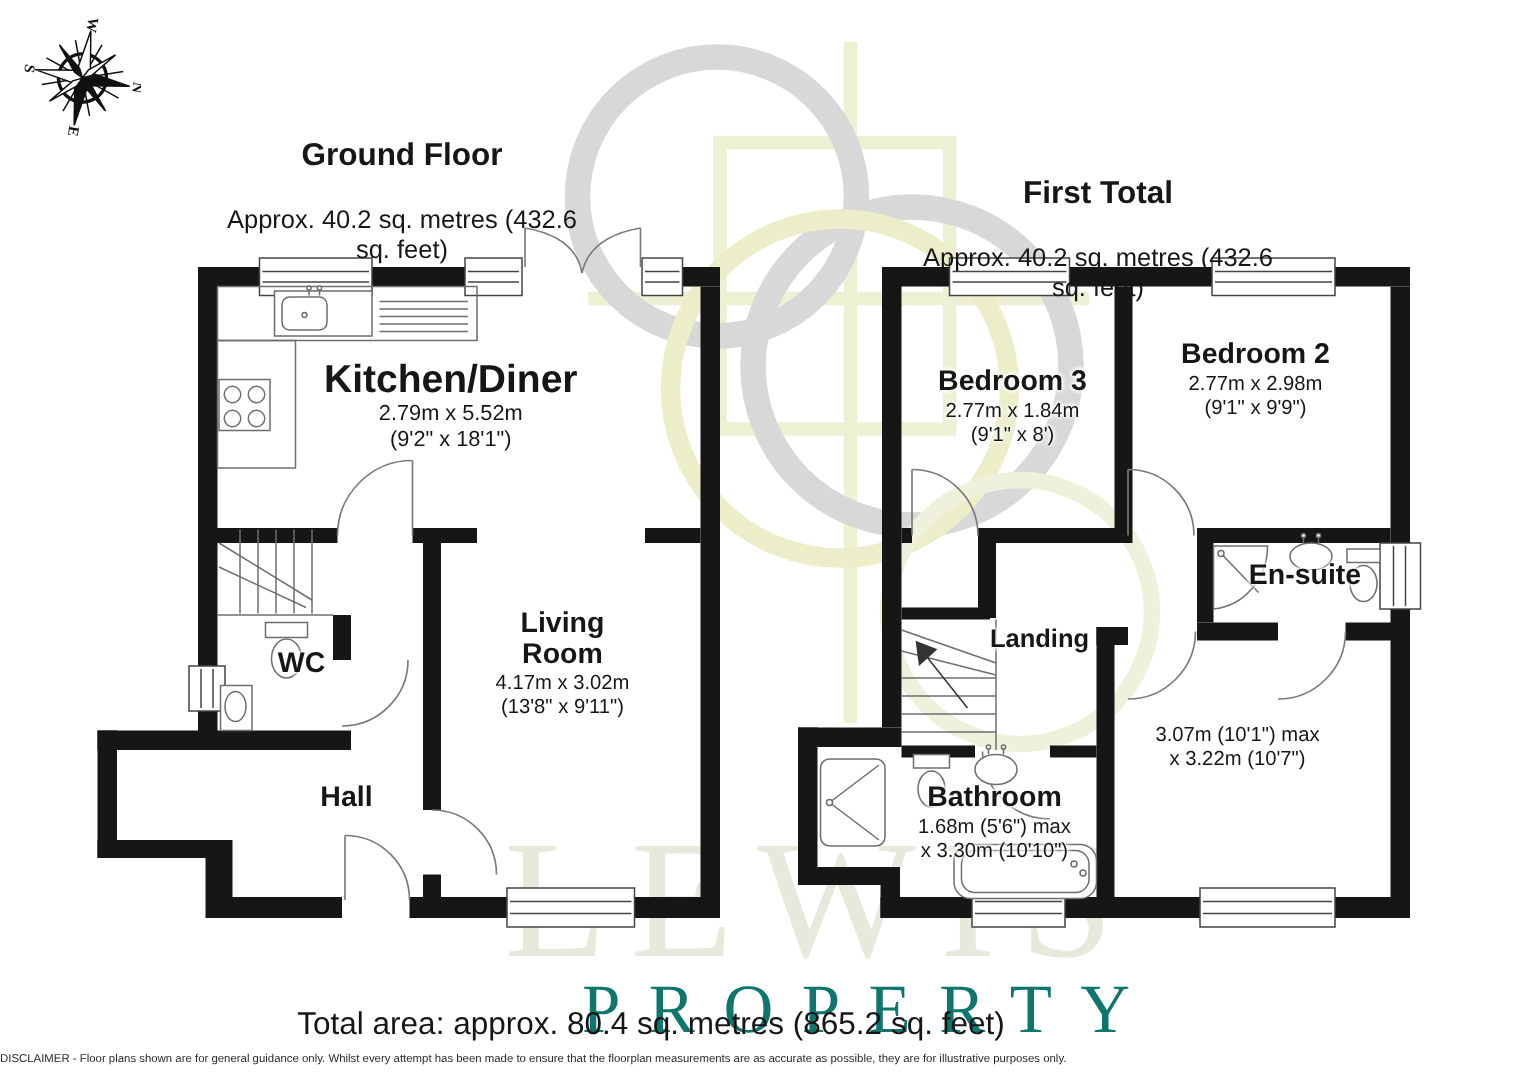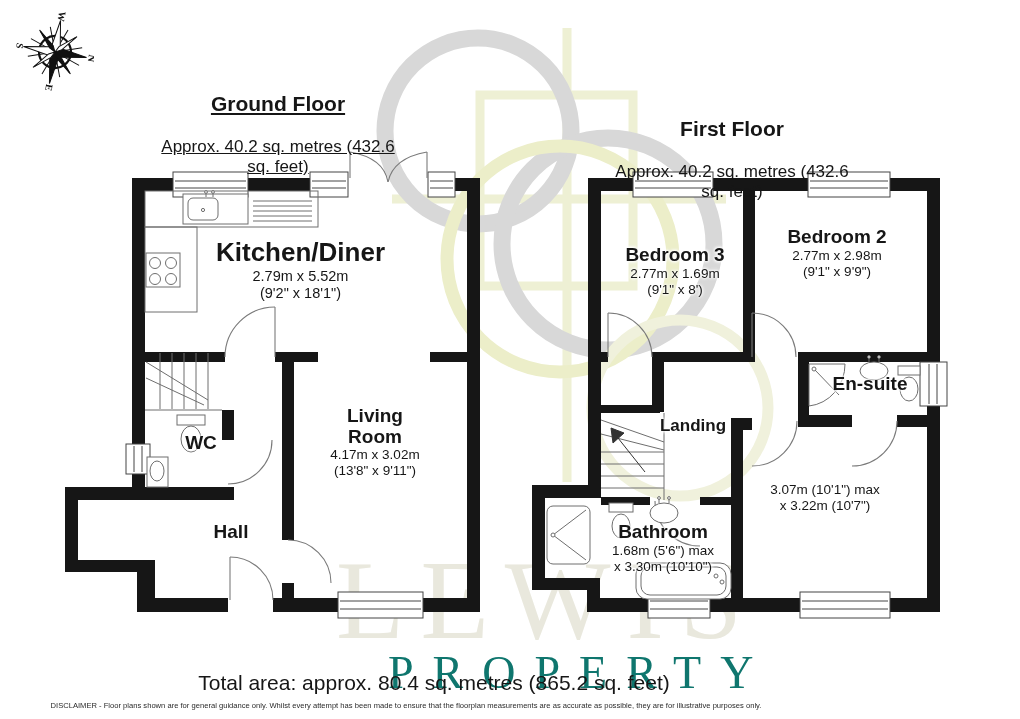--- a/index.html
+++ b/index.html
@@ -18,21 +18,21 @@
   .lbl{position:absolute;z-index:3;text-align:center;
        text-shadow:0 0 3px #fff,0 0 3px #fff,0 0 4px #fff,0 0 4px #fff;}
   .lbl .nm{font-weight:bold;}
   .lbl .dim{font-size:13.5px;line-height:1.18;}
   .floor-hd{position:absolute;z-index:3;text-align:center;}
   .floor-hd .t{font-size:21px;font-weight:bold;}
   .floor-hd .a{font-size:17px;margin-top:21px;}
   .footer-total{position:absolute;z-index:3;left:0;width:868px;top:671px;
                 text-align:center;font-size:21px;}
   .footer-disc{position:absolute;z-index:3;left:0;width:812px;top:701px;
-               text-align:center;font-size:7.6px;color:#2a2a2a;}
+               text-align:left;font-size:7.6px;color:#2a2a2a;}
   .compass{position:absolute;left:16px;top:10px;z-index:3;}
 </style>
 </head>
 <body>
 
 <div class="canvas">
 
   <svg class="logo-svg" width="1020" height="719">
     <g fill="none">
       <rect x="480" y="95" width="153" height="191" stroke="#eef0d4" stroke-width="9"></rect>
@@ -327,27 +327,27 @@
           <line x1="601" y1="420" x2="664" y2="442"></line>
           <line x1="601" y1="434" x2="664" y2="450"></line>
         </g>
       <g stroke="#333">
           <line x1="645" y1="472" x2="618" y2="438"></line>
           <polygon points="611,428 624,433 613,443" fill="#333"></polygon>
         </g>
     </g>
   </svg>
 
-  <div class="floor-hd" style="left:158px;top:92px;width:240px;text-decoration:underline;">
+  <div class="floor-hd" style="left:148px;top:92px;width:240px;">
     <div class="t">Ground Floor</div>
     <div class="a">Approx. 40.2 sq. metres (432.6 sq. feet)</div>
   </div>
 
   <div class="floor-hd" style="left:612px;top:117px;width:240px;">
-    <div class="t">First Floor</div>
+    <div class="t">First Total</div>
     <div class="a">Approx. 40.2 sq. metres (432.6 sq. feet)</div>
   </div>
 
   <div class="lbl" style="left:208px;top:237px;width:185px;">
     <div class="nm" style="font-size:26px;">Kitchen/Diner</div>
     <div class="dim" style="font-size:14.5px;">2.79m x 5.52m</div>
     <div class="dim" style="font-size:14.5px;">(9'2" x 18'1")</div>
   </div>
 
   <div class="lbl" style="left:320px;top:406px;width:110px;">
@@ -359,21 +359,21 @@
   <div class="lbl" style="left:171px;top:432px;width:60px;">
     <div class="nm" style="font-size:19px;">WC</div>
   </div>
 
   <div class="lbl" style="left:196px;top:521px;width:70px;">
     <div class="nm" style="font-size:19px;">Hall</div>
   </div>
 
   <div class="lbl" style="left:595px;top:244px;width:160px;">
     <div class="nm" style="font-size:19px;text-align:center;">Bedroom 3</div>
-    <div class="dim">2.77m x 1.69m</div>
+    <div class="dim">2.77m x 1.84m</div>
     <div class="dim">(9'1" x 8')</div>
   </div>
 
   <div class="lbl" style="left:757px;top:226px;width:160px;">
     <div class="nm" style="font-size:19px;">Bedroom 2</div>
     <div class="dim">2.77m x 2.98m</div>
     <div class="dim">(9'1" x 9'9")</div>
   </div>
 
   <div class="lbl" style="left:800px;top:373px;width:140px;">

